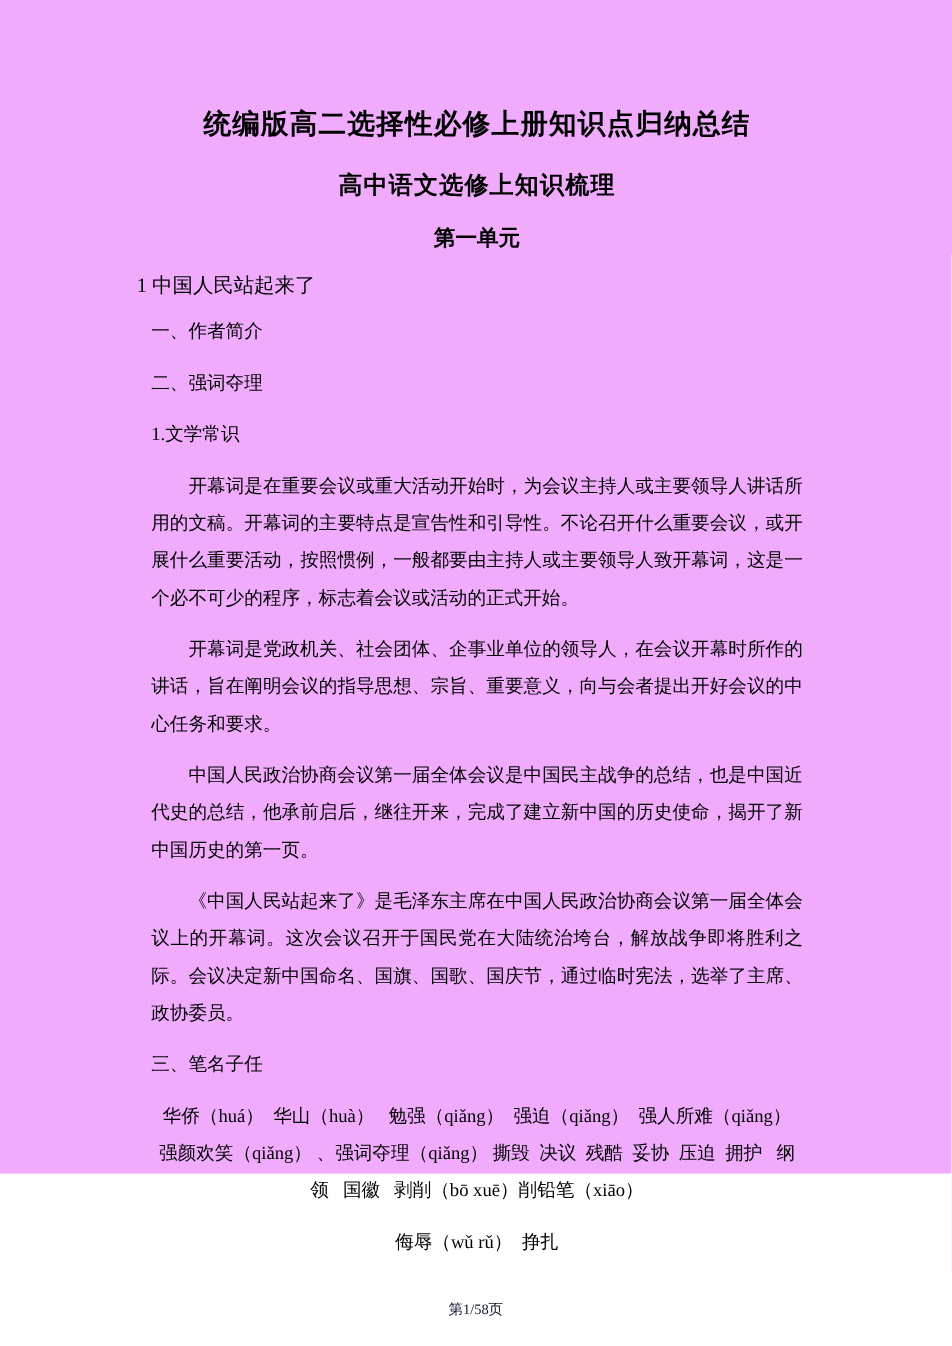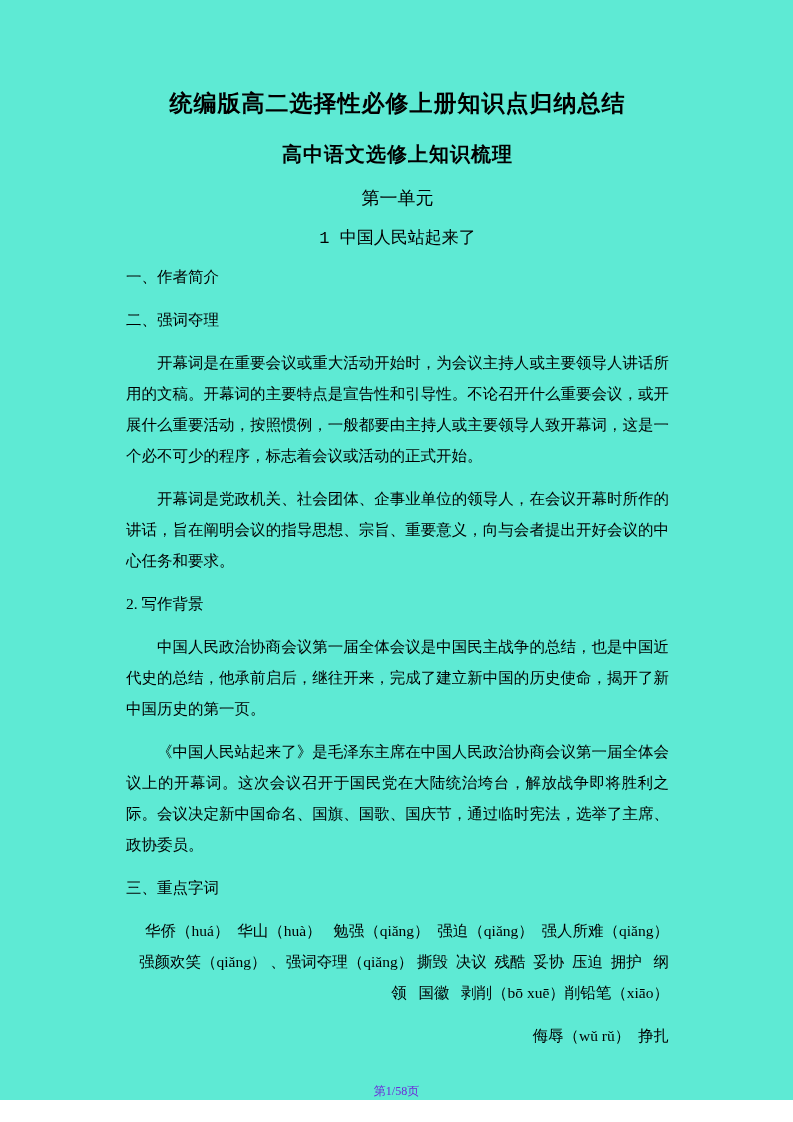--- a/index.html
+++ b/index.html
@@ -11,95 +11,95 @@
     width: 793px;
     height: 1122px;
     position: relative;
     font-family: "Liberation Serif", serif;
     color: #000000;
     overflow: hidden;
   }
   .page {
     box-sizing: border-box;
     width: 793px;
-    height: 1100px;
+    height: 978px;
     padding: 88px 112px 60px 114px;
-    background: #5eead4;
+    background: #f0abfc;
   }
   .title {
     font-family: "Liberation Sans", sans-serif;
     font-weight: 700;
     font-size: 23px;
     text-align: center;
     margin: 0 0 22px 0;
     letter-spacing: 1px;
   }
   .subtitle {
     font-family: Liberation Mono, monospace;
     font-weight: 700;
     font-size: 20px;
     text-align: center;
     margin: 0 0 18px 0;
     letter-spacing: 1px;
   }
   .unit {
     font-family: "Liberation Sans", sans-serif;
-    font-weight: 400;
+    font-weight: 700;
     font-size: 18px;
     text-align: center;
     margin: 0 0 16px 0;
   }
   .lesson {
-    font-family: Liberation Mono, monospace;
+    font-family: Liberation Serif, serif;
     font-weight: 400;
     font-size: 17px;
-    text-align: center;
+    text-align: left;
     margin: 0 0 12px 0;
   }
   .doc p {
     margin: 12px;
     font-size: 15.5px;
     line-height: 2.0;
     text-align: justify;
   }
   .doc p.indent {
     text-indent: 2em;
   }
   .doc p.words {
     white-space: pre-wrap;
-    text-align: right;
+    text-align: center;
   }
   .footer {
     position: absolute;
     left: 0;
     bottom: 22px;
     width: 100%;
     text-align: center;
     font-size: 12px;
     font-family: "Liberation Serif", serif;
-    color: #6d28d9;
+    color: #0f172a;
   }
 </style>
 </head>
 <body>
 
 <div class="page">
   <h1 class="title">统编版高二选择性必修上册知识点归纳总结</h1>
   <h2 class="subtitle">高中语文选修上知识梳理</h2>
   <h3 class="unit">第一单元</h3>
   <h4 class="lesson">1  中国人民站起来了</h4>
 
   <div class="doc">
     <p class="flush">一、作者简介</p>
     <p class="flush">二、强词夺理</p>
+    <p class="flush">1.文学常识</p>
     <p class="indent">开幕词是在重要会议或重大活动开始时，为会议主持人或主要领导人讲话所用的文稿。开幕词的主要特点是宣告性和引导性。不论召开什么重要会议，或开展什么重要活动，按照惯例，一般都要由主持人或主要领导人致开幕词，这是一个必不可少的程序，标志着会议或活动的正式开始。</p>
     <p class="indent">开幕词是党政机关、社会团体、企事业单位的领导人，在会议开幕时所作的讲话，旨在阐明会议的指导思想、宗旨、重要意义，向与会者提出开好会议的中心任务和要求。</p>
-    <p class="flush">2. 写作背景</p>
     <p class="indent">中国人民政治协商会议第一届全体会议是中国民主战争的总结，也是中国近代史的总结，他承前启后，继往开来，完成了建立新中国的历史使命，揭开了新中国历史的第一页。</p>
     <p class="indent">《中国人民站起来了》是毛泽东主席在中国人民政治协商会议第一届全体会议上的开幕词。这次会议召开于国民党在大陆统治垮台，解放战争即将胜利之际。会议决定新中国命名、国旗、国歌、国庆节，通过临时宪法，选举了主席、政协委员。</p>
-    <p class="flush">三、重点字词</p>
+    <p class="flush">三、笔名子任</p>
     <p class="words">华侨（huá）  华山（huà）   勉强（qiǎng）  强迫（qiǎng）  强人所难（qiǎng） 强颜欢笑（qiǎng） 、强词夺理（qiǎng） 撕毁  决议  残酷  妥协  压迫  拥护   纲领   国徽   剥削（bō xuē）削铅笔（xiāo）</p>
     <p class="words">侮辱（wǔ rǔ）  挣扎</p>
 
   </div>
 </div>
 
 <div class="footer">第1/58页</div>
 
 </body></html>

